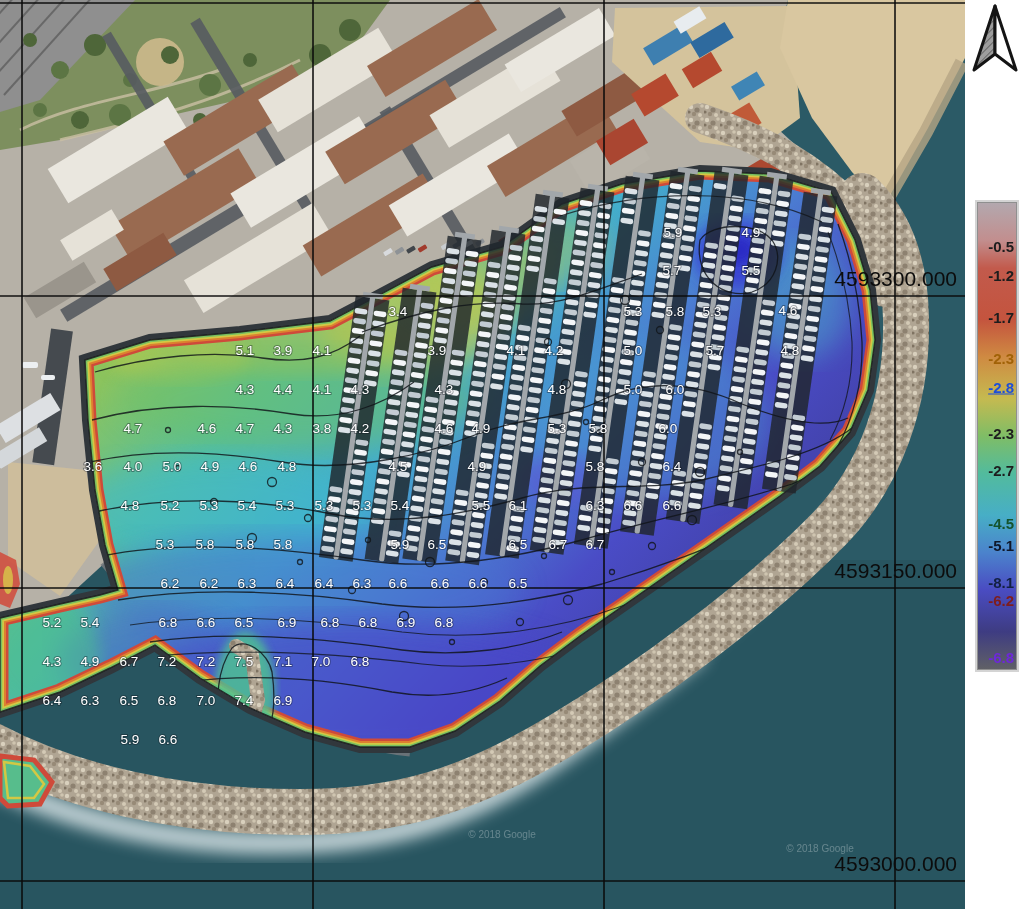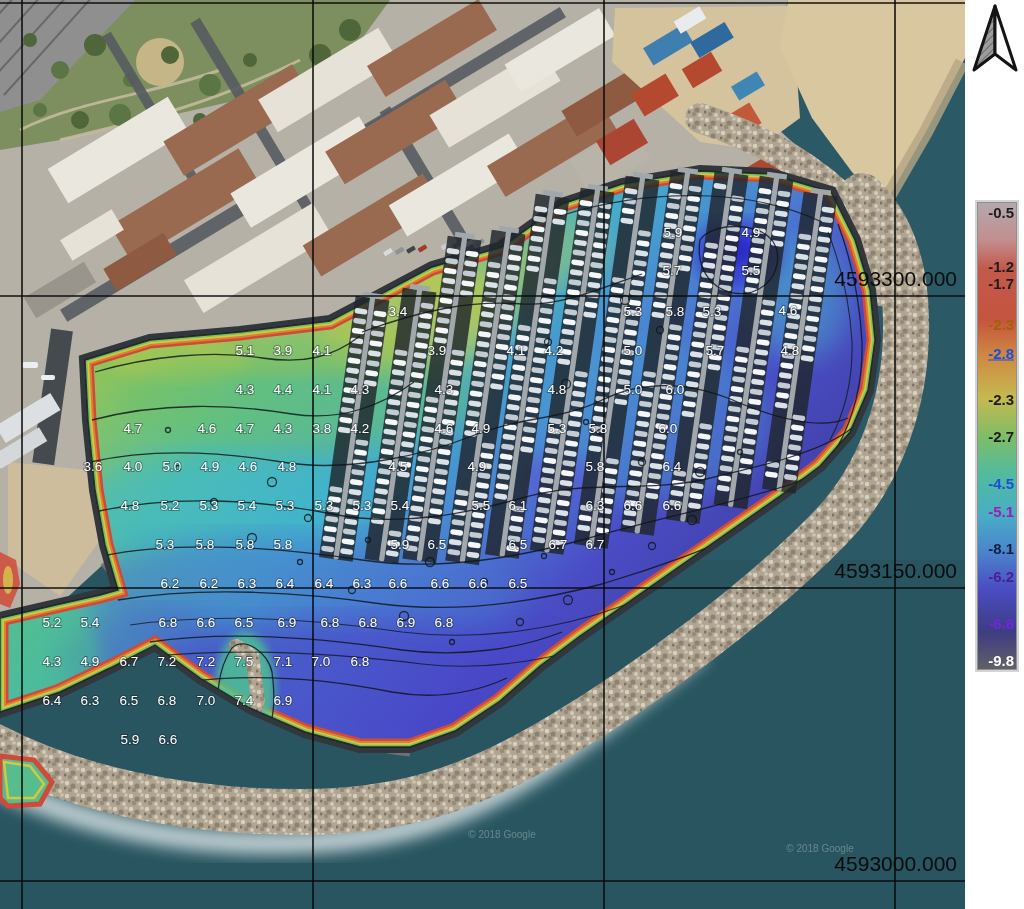--- a/index.html
+++ b/index.html
@@ -12,21 +12,21 @@
       paint-order:stroke;stroke:rgba(15,20,30,.38);stroke-width:2px;}
   .wm{font-family:"Liberation Sans",sans-serif;font-size:10px;fill:#ffffff;opacity:.28;text-anchor:middle;}
   .ct{fill:none;stroke:#101418;stroke-width:1.3;opacity:.82;}
   .ctf{fill:none;stroke:#101418;stroke-width:1.1;opacity:.75;}
   .side-panel{position:absolute;left:965px;top:0;width:59px;height:909px;background:#ffffff;}
   .north-arrow{position:absolute;left:4px;top:2px;}
   .colorbar{position:absolute;left:12px;top:202px;width:38px;height:466px;
             border:1px solid #8f8f8f;box-shadow:0 0 0 2px #d4d4d4;background:#ddd;}
   .colorbar-gradient{position:absolute;left:0;top:0;right:0;bottom:0;}
   .cb-tick{position:absolute;right:2px;transform:translateY(-50%);
-           font-size:15px;font-weight:bold;letter-spacing:0;line-height:1;}
+           font-size:15px;font-weight:bold;letter-spacing:0;line-height:1;margin-top:34px;}
 </style>
 </head>
 <body>
 
 <div class="stage">
 
 <svg id="map" width="965" height="909" viewBox="0 0 965 909">
   <defs>
     <path id="basin-outline" d="M 85,360 L 150,340 L 240,332 L 330,321 L 372,299 L 432,267 L 502,247 L 562,204 L 622,184 L 700,171 L 770,174 L 831,192 L 855,240 L 870,290 L 875,340 L 868,390 L 850,432 L 820,466 L 780,496 L 730,531 L 680,566 L 630,601 L 580,636 L 540,666 L 500,701 L 455,731 L 410,747 L 360,747 L 305,732 L 250,708 L 200,678 L 155,645 L 110,668 L 60,692 L 0,712 L 0,618 L 60,604 L 100,595 L 118,590 L 105,545 L 95,490 L 88,420 Z"></path>
     <clipPath id="basinClip">
@@ -1007,28 +1007,28 @@
         <rect width="5" height="5" fill="#9d9d9d"></rect>
         <line x1="0" y1="0" x2="0" y2="5" stroke="#5a5a5a" stroke-width="1.6"></line>
       </pattern>
     </defs>
     <polygon points="26,4 26,52 5,68" fill="url(#hatch)" stroke="#141414" stroke-width="3" stroke-linejoin="round"></polygon>
     <polygon points="26,4 47,68 26,52" fill="#ffffff" stroke="#141414" stroke-width="3" stroke-linejoin="round"></polygon>
   </svg>
   <div class="colorbar">
     <div class="colorbar-gradient" style="background: linear-gradient(rgb(179, 168, 174) 0%, rgb(194, 142, 142) 8%, rgb(194, 90, 76) 14%, rgb(196, 84, 62) 25%, rgb(207, 138, 66) 33%, rgb(197, 186, 80) 42%, rgb(127, 189, 102) 50%, rgb(82, 187, 157) 58%, rgb(71, 174, 198) 67%, rgb(75, 131, 204) 75%, rgb(74, 76, 194) 83%, rgb(62, 60, 130) 92%, rgb(96, 96, 102) 100%);"></div>
   <div class="cb-tick" style="top: 9px; color: rgb(29, 29, 29);">-0.5</div>
-        <div class="cb-tick" style="top: 63px; color: rgb(29, 29, 29);">-1.2</div>
+        <div class="cb-tick" style="top: 38px; color: rgb(29, 29, 29);">-1.2</div>
         <div class="cb-tick" style="top: 80px; color: rgb(29, 29, 29);">-1.7</div>
         <div class="cb-tick" style="top: 121px; color: #a16207;">-2.3</div>
         <div class="cb-tick" style="top: 150px; color: #1d4ed8; text-decoration: underline;">-2.8</div>
         <div class="cb-tick" style="top: 195.667px; color: rgb(29, 29, 29);">-2.3</div>
         <div class="cb-tick" style="top: 233px; color: rgb(29, 29, 29);">-2.7</div>
-        <div class="cb-tick" style="top: 280px; color: #1d4ed8;">-4.5</div>
-        <div class="cb-tick" style="top: 307.667px; color: #a21caf;">-5.1</div>
+        <div class="cb-tick" style="top: 286px; color: #14532d;">-4.5</div>
+        <div class="cb-tick" style="top: 307.667px; color: #0f172a;">-5.1</div>
         <div class="cb-tick" style="top: 345px; color: rgb(18, 32, 66);">-8.1</div>
-        <div class="cb-tick" style="top: 373px; color: #4c1d95;">-6.2</div>
+        <div class="cb-tick" style="top: 363px; color: #7f1d1d;">-6.2</div>
         <div class="cb-tick" style="top: 419.667px; color: #6d28d9;">-6.8</div>
         <div class="cb-tick" style="top: 457px; color: rgb(255, 255, 255);">-9.8</div>
       </div>
 </div>
 
 </div>
 
 </body></html>

